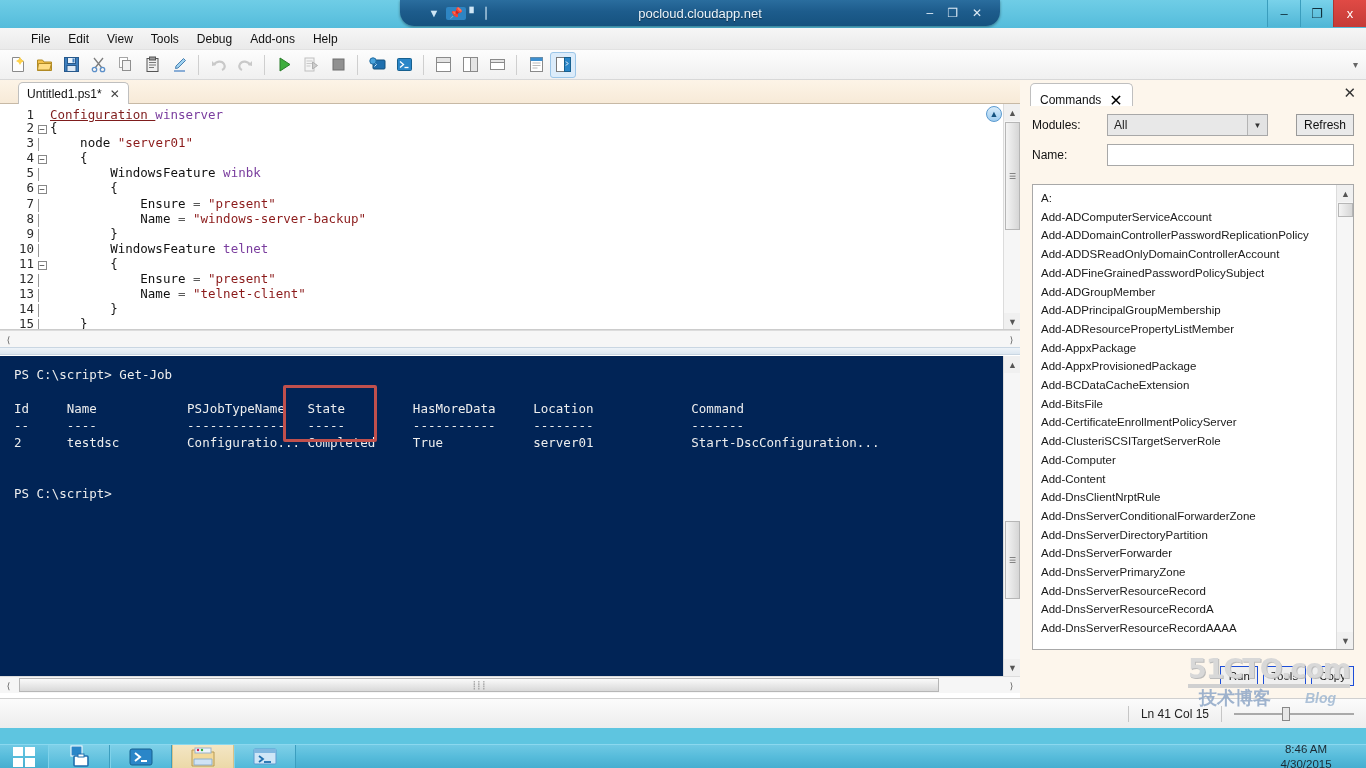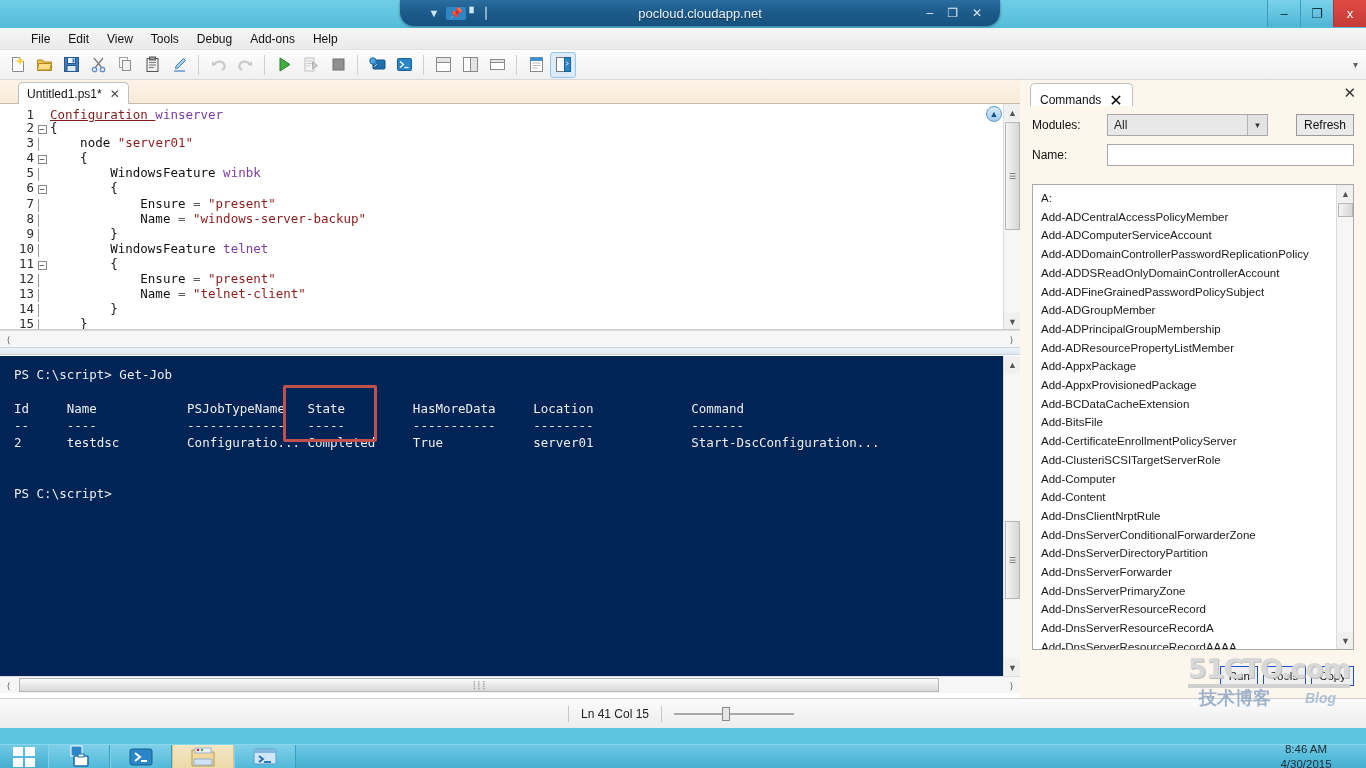--- a/index.html
+++ b/index.html
@@ -199,21 +199,21 @@
   }
   .cmd-btn {
     min-width:38px; height:20px; padding:0 7px; background:#efefef; border:1px solid #1d4ed8;
     font-size:11.5px; color:#111; display:flex;align-items:center;justify-content:center;
   }
 
   
   .statusbar {
     position:absolute; left:0; bottom:0; width:1366px; height:30px;
     background:linear-gradient(to bottom,#fbfbfb,#ededed); border-top:1px solid #d0d0d0;
-    display:flex; align-items:center; justify-content:center; padding-right:4px; gap:12px;
+    display:flex; align-items:center; justify-content:flex-end; padding-right:12px; gap:12px;
   }
   .sb-sep { width:1px; height:16px; background:#c6c6c6; }
   .sb-text { font-size:12px; color:#222; }
   .zoom-slider { width:120px; height:16px; position:relative; display:flex; align-items:center; }
   .zoom-track { width:100%; height:2px; background:#a9a9a9; }
   .zoom-thumb { position:absolute; left:48px; width:8px; height:14px; background:#e6e6e6; border:1px solid #888; }
 
   
   .wm-51cto {
     position:absolute; right:16px; bottom:40px;
@@ -502,21 +502,20 @@
           </div>
 
           <div class="field-row">
             <span class="field-label">Name:</span>
             <input class="name-input" type="text" placeholder="" style="">
           </div>
 
           <div class="list-wrap">
             <div class="list-scroll" id="cmd-list">
                 <div class="list-item group">A:</div>
-                <div class="list-item">Add-ADCentralAccessPolicyMember</div>
                 <div class="list-item">Add-ADComputerServiceAccount</div>
                 <div class="list-item">Add-ADDomainControllerPasswordReplicationPolicy</div>
                 <div class="list-item">Add-ADDSReadOnlyDomainControllerAccount</div>
                 <div class="list-item">Add-ADFineGrainedPasswordPolicySubject</div>
                 <div class="list-item">Add-ADGroupMember</div>
                 <div class="list-item">Add-ADPrincipalGroupMembership</div>
                 <div class="list-item">Add-ADResourcePropertyListMember</div>
                 <div class="list-item">Add-AppxPackage</div>
                 <div class="list-item">Add-AppxProvisionedPackage</div>
                 <div class="list-item">Add-BCDataCacheExtension</div>

